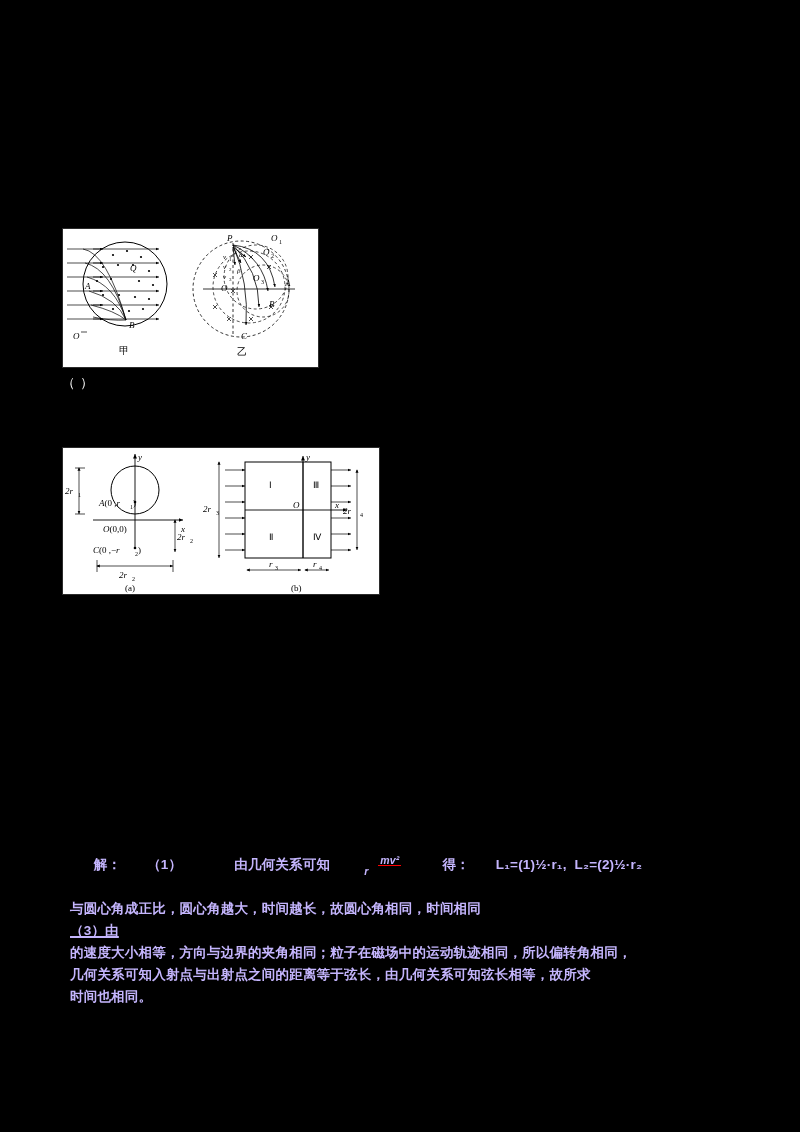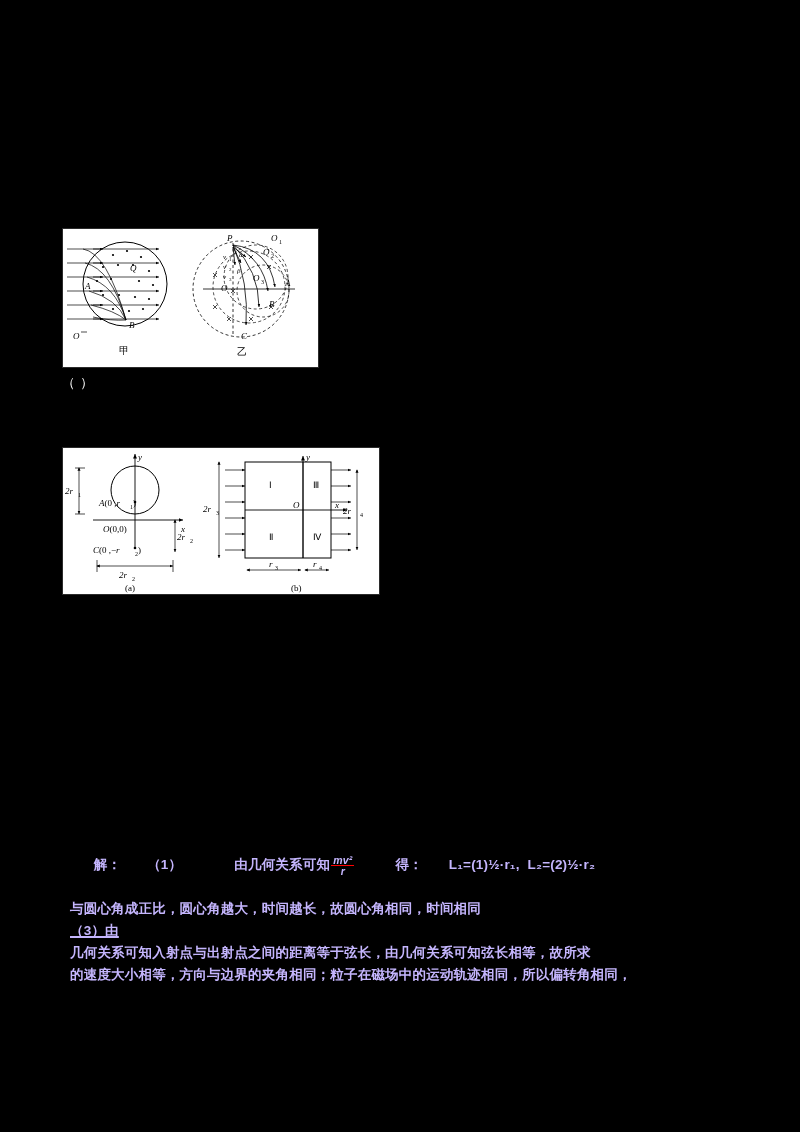--- a/index.html
+++ b/index.html
@@ -75,21 +75,21 @@
   .redblock .gap-b { display: inline-block; width: 52px; }
   .redblock .gap-c { display: inline-block; width: 40px; }
   .frac {
     display: inline-block;
     vertical-align: middle;
     text-align: center;
     font-size: 10.5px;
     line-height: 10px;
     margin: 0 1px;
   }
-  .frac .num { display: block; border-bottom: 1.3px solid #ff0000; padding: 0 2px; }
+  .frac .num { display: block; border-bottom: 1.3px solid #ff0000; padding: 0 2px; margin-left: 47px; }
   .frac .den { display: block; padding: 0 2px; }
   .ital { font-style: italic; }
   .underline-row { text-decoration: underline; text-decoration-thickness: 1.5px; }
 </style>
 </head>
 <body>
 
 <div class="page">
 
   <div class="fig1">
@@ -325,17 +325,18 @@
       <text x="228" y="143" font-family="Liberation Serif, serif" font-size="9">(b)</text>
     </svg>
   </div>
 
   <div class="redblock">
     <div class="line">
       <span>解：</span><span class="gap-a"></span><span>（1）</span><span class="gap-b"></span><span>由</span><span>几何关系可知</span><span class="frac"><span class="num ital">mv²</span><span class="den ital">r</span></span><span class="gap-c"></span><span>得：</span><span class="gap-a"></span><span>L₁=(1)½·r₁,  L₂=(2)½·r₂</span>
     </div>
     <div class="line">与圆心角成正比，圆心角越大，时间越长，故圆心角相同，时间相同</div>
     <div class="line underline-row">（3）由</div>
+    <div class="line">的速度大小相等，方向与边界的夹角相同；粒子在磁场中的运动轨迹相同，所以偏转角相同，</div>
     <div class="line">几何关系可知入射点与出射点之间的距离等于弦长，由几何关系可知弦长相等，故所求</div>
-    <div class="line">的速度大小相等，方向与边界的夹角相同；粒子在磁场中的运动轨迹相同，所以偏转角相同，</div>
+    <div class="line">时间也相同。</div>
   </div>
 
 </div>
 
 </body></html>

